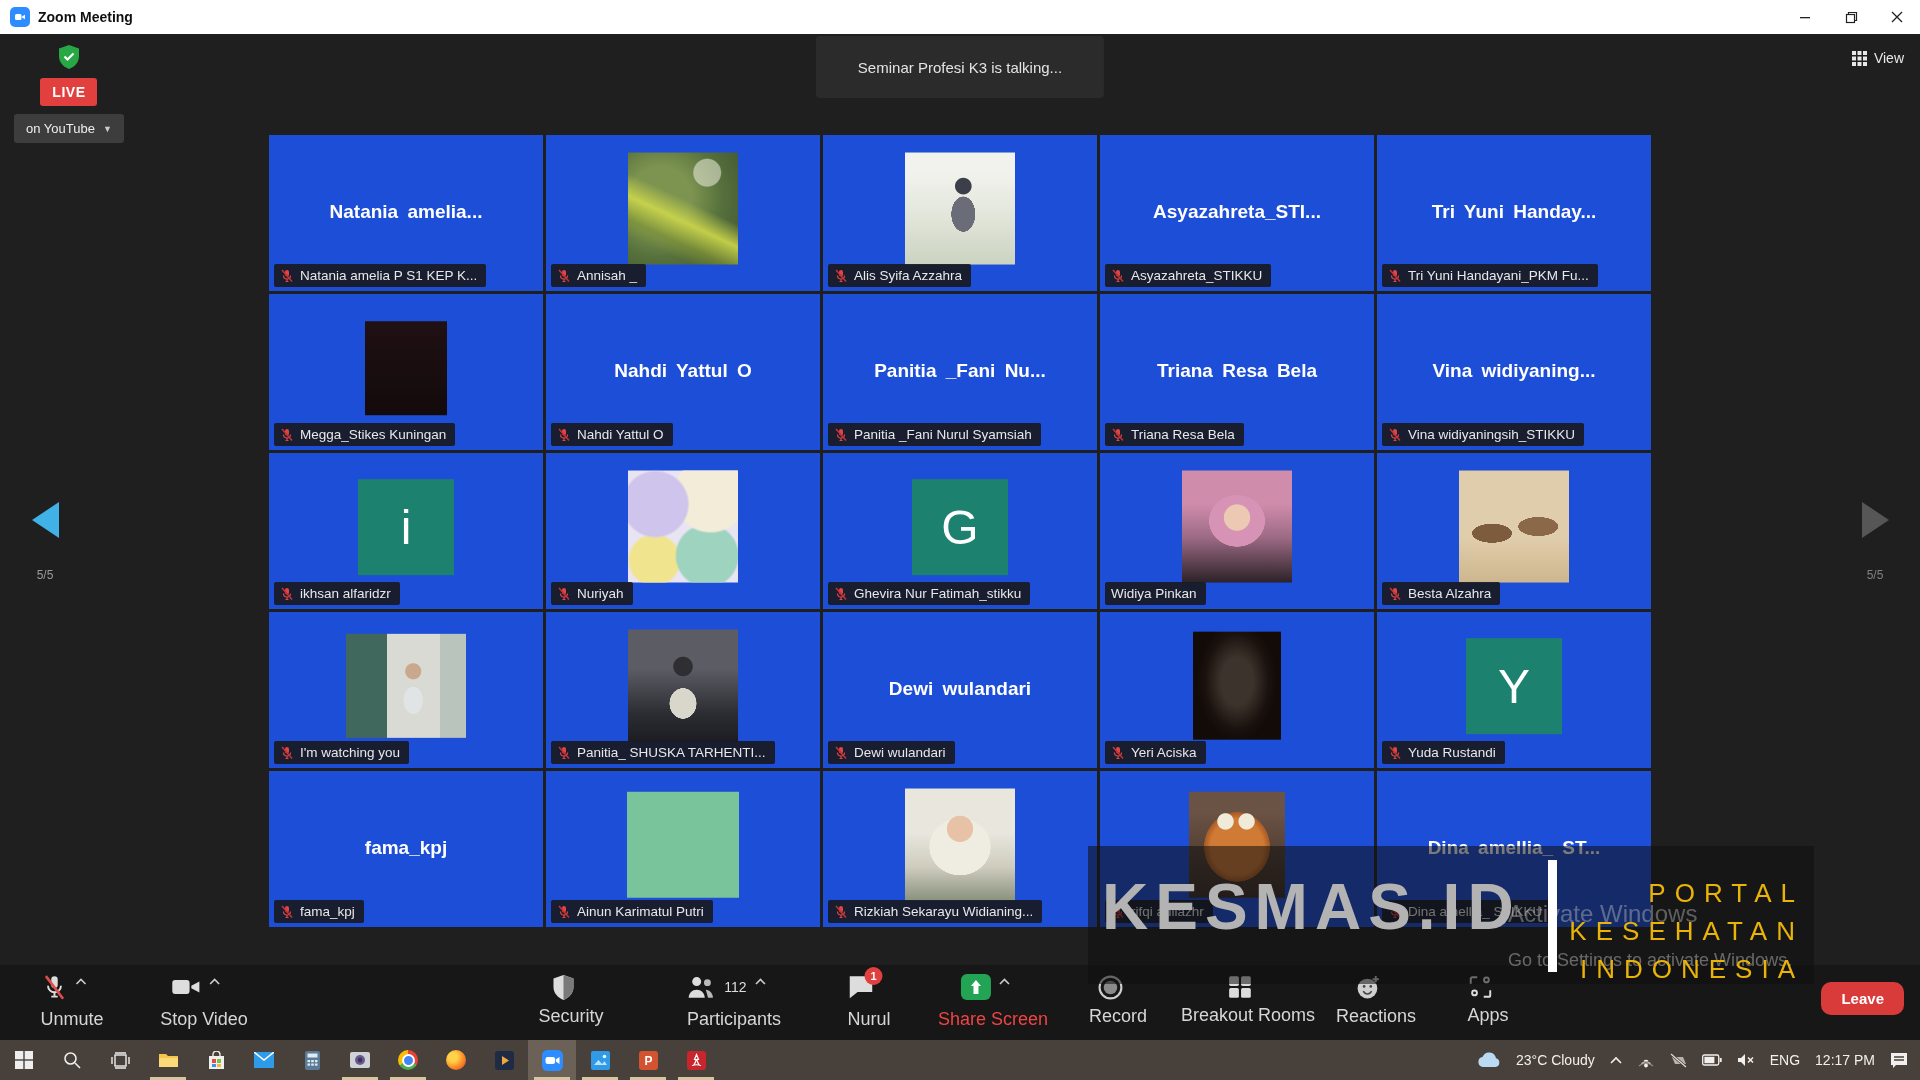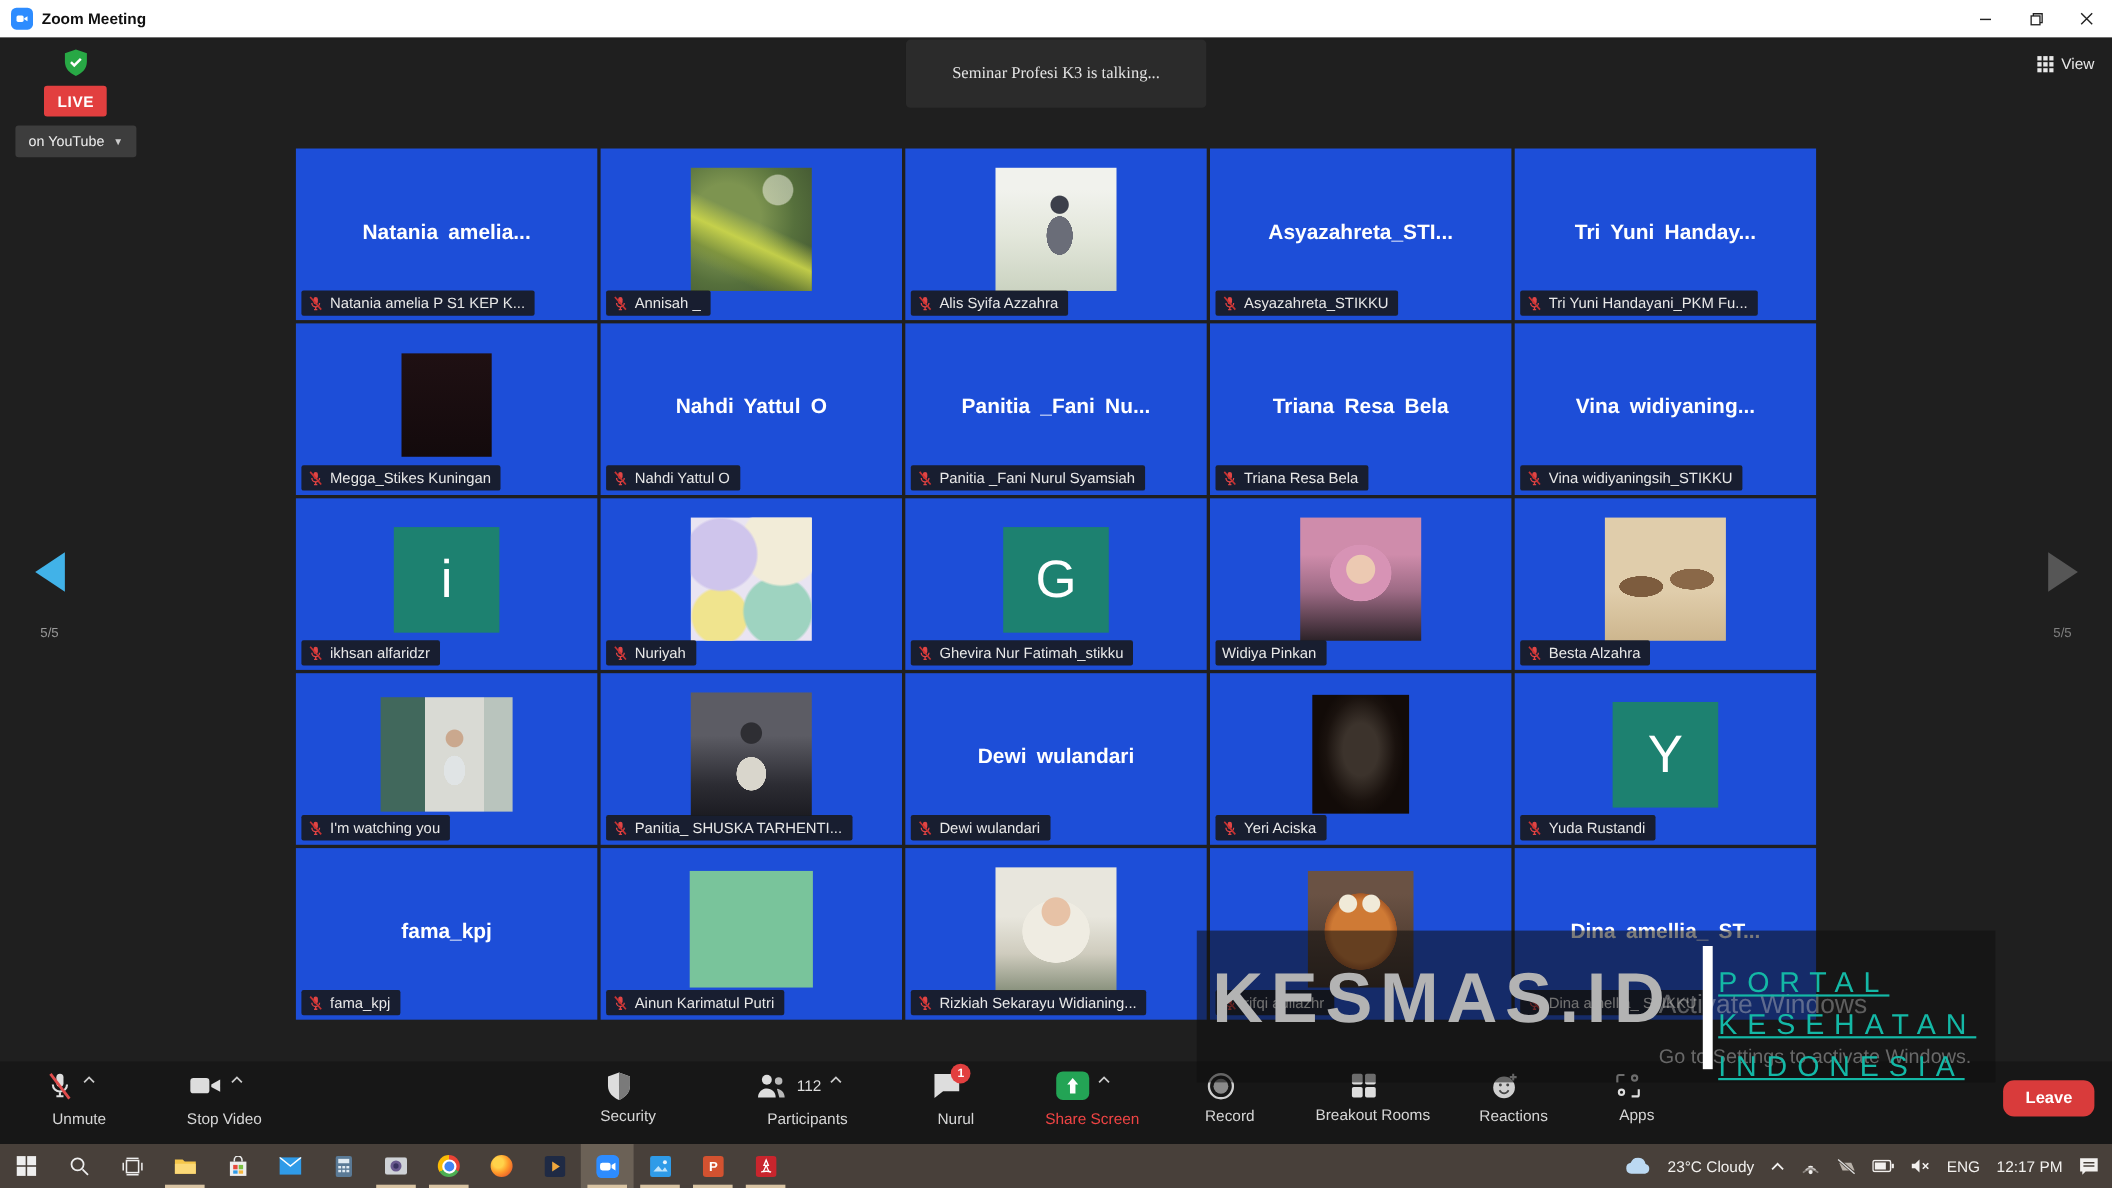--- a/index.html
+++ b/index.html
@@ -21,21 +21,21 @@
   .live-strip{position:absolute;left:14px;top:10px;display:flex;align-items:center;gap:8px;z-index:20;flex-direction:column;}
   .shield-ok{width:24px;height:26px;}
   .live-badge{background:#e23f3f;color:#fff;font-weight:700;font-size:14px;letter-spacing:.5px;
               padding:6px 12px;border-radius:3px;}
   .yt-dd{background:#3d3d3d;color:#eee;font-size:13px;padding:7px 12px;border-radius:3px;
          display:flex;align-items:center;gap:8px;}
   .yt-caret{font-size:9px;color:#ccc;}
 
   .talking-banner{position:absolute;left:50%;top:2px;transform:translateX(-50%);
         background:#2b2b2b;color:#e3e3e3;font-size:15px;padding:0 42px;height:62px;
-        display:flex;align-items:center;border-radius:4px;z-index:10;white-space:nowrap;font-family:Liberation Serif, serif;}
+        display:flex;align-items:center;border-radius:4px;z-index:10;white-space:nowrap;}
 
   .view-btn{position:absolute;right:16px;top:16px;display:flex;align-items:center;gap:7px;
         color:#e8e8e8;font-size:14px;z-index:20;}
 
   
   .grid{position:absolute;left:269px;top:101px;display:grid;
         grid-template-columns:repeat(5,274px);grid-template-rows:repeat(5,156px);gap:3px;}
   .tile{position:relative;background:#1d4ed8;overflow:hidden;}
   .tile-name{position:absolute;left:0;right:0;top:50%;transform:translateY(-55%);
         text-align:center;color:#fff;font-size:19px;font-weight:700;word-spacing:4px;white-space:nowrap;}
@@ -104,29 +104,29 @@
   .nav-right .page-ind{color:#808080;}
 
   
   .wm-box{position:absolute;left:1088px;top:812px;width:726px;height:138px;
           background:rgba(14,14,14,.55);z-index:50;}
   .wm-activate1{position:absolute;left:1508px;top:866px;font-size:24px;color:rgba(195,195,195,.42);z-index:51;white-space:nowrap;}
   .wm-activate2{position:absolute;left:1508px;top:916px;font-size:18px;color:rgba(185,185,185,.5);z-index:51;white-space:nowrap;}
   .wm-brand{position:absolute;left:1102px;top:836px;font-size:64px;font-weight:700;letter-spacing:7px;
             color:#b3b3b3;z-index:52;}
   .wm-bar{position:absolute;left:1548px;top:826px;width:9px;height:112px;background:#fff;z-index:52;}
-  .wm-right{position:absolute;left:1562px;top:840px;width:242px;z-index:52;
-            font-size:26px;letter-spacing:9px;line-height:38px;color:#14b8a6;text-decoration:underline;}
+  .wm-right{position:absolute;left:1562px;top:840px;width:242px;text-align:right;z-index:52;
+            font-size:26px;letter-spacing:9px;line-height:38px;color:#eab308;}
 
   
   .toolbar{position:absolute;left:0;top:931px;width:1920px;height:75px;background:#171717;z-index:40;}
   .tbtn{position:absolute;top:9px;transform:translateX(-50%);display:flex;flex-direction:column;
         align-items:center;gap:5px;color:#d6d6d6;}
   .tico-row{display:flex;align-items:flex-start;gap:8px;height:30px;}
-  .tlabel{font-size:14px;white-space:nowrap;margin-left:16px;}
+  .tlabel{font-size:18px;white-space:nowrap;margin-left:16px;}
   .caret{margin-top:4px;}
   .pcount{font-size:14px;color:#ddd;margin-top:5px;}
   .chat-wrap{position:relative;}
   .chat-badge{position:absolute;right:-8px;top:-7px;background:#e23f3f;color:#fff;font-size:11px;
         font-weight:700;width:18px;height:18px;border-radius:50%;display:flex;align-items:center;justify-content:center;}
   .share-box{width:30px;height:26px;background:#23a455;border-radius:6px;display:flex;align-items:center;justify-content:center;}
   .share-label{color:#ef4444;}
   .leave-btn{position:absolute;right:16px;top:17px;background:#d93b3b;color:#fff;font-weight:700;
         font-size:15px;padding:8px 20px;border-radius:10px;z-index:41;}
 

